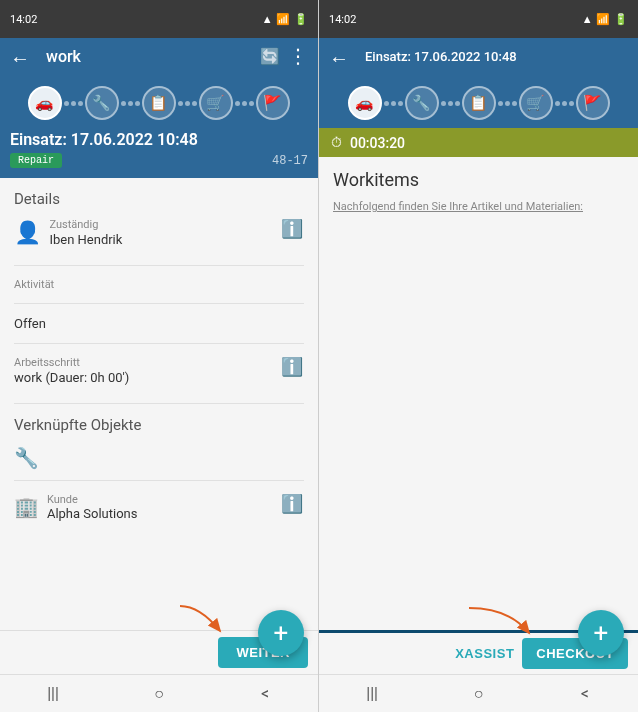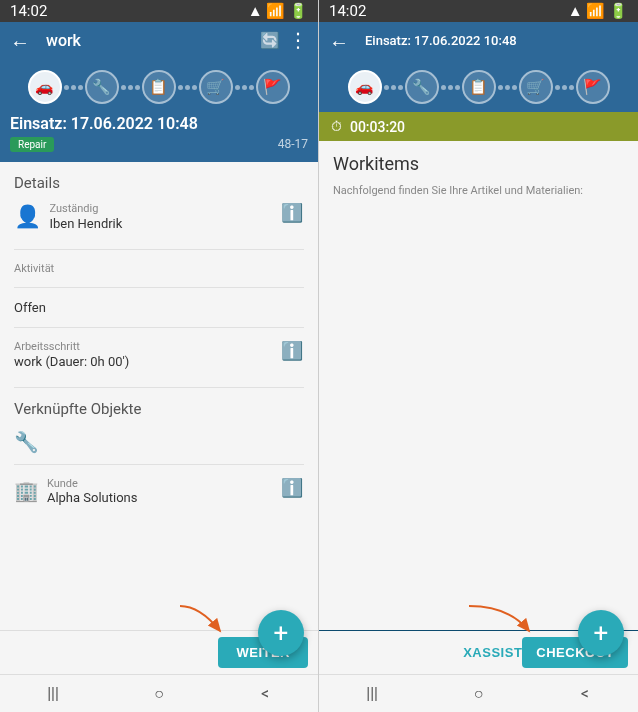--- a/index.html
+++ b/index.html
@@ -17,28 +17,28 @@
       background: #f5f5f5;
       display: flex;
       flex-direction: column;
       overflow: hidden;
       position: relative;
     }
     .phone-left { border-right: 1px solid #ccc; }
 
     
     .status-bar {
-      height: 22px;
+      height: 38px;
       background: #3a3a3a;
       display: flex;
       align-items: center;
       justify-content: space-between;
       padding: 0 10px;
       color: white;
-      font-size: 15px;
+      font-size: 11px;
     }
     .status-bar-right {
       display: flex;
       align-items: center;
       gap: 4px;
     }
 
     
     .header {
       background: #2d6898;
@@ -124,22 +124,23 @@
       border-radius: 3px;
     }
     .header-einsatz {
       font-size: 16px;
       font-weight: 600;
       color: white;
       margin-bottom: 4px;
     }
     .header-bottom-row {
       display: flex;
-      align-items: flex-start;
+      align-items: flex-end;
       justify-content: space-between;
+      font-family: Liberation Mono, monospace;
     }
     .badge-repair {
       background: #2a9a5a;
       color: white;
       font-size: 10px;
       padding: 2px 8px;
       border-radius: 3px;
     }
     .header-number {
       color: rgba(255,255,255,0.7);
@@ -301,25 +302,26 @@
       border-radius: 4px;
       font-size: 13px;
       font-weight: 600;
       cursor: pointer;
       letter-spacing: 0.5px;
     }
 
     
     .action-bar-right {
       background: #f5f5f5;
-      border-top: 1px solid #0c4a6e;
+      border-top: 3px solid #0c4a6e;
       padding: 17px 10px;
       display: flex;
       align-items: center;
       justify-content: flex-end;
+      gap: 8px;
       height: 44px;
     }
     .btn-xassist {
       background: transparent;
       color: #2aaab8;
       border: none;
       font-size: 13px;
       font-weight: 600;
       cursor: pointer;
       letter-spacing: 0.5px;
@@ -335,20 +337,21 @@
       cursor: pointer;
       letter-spacing: 0.5px;
     }
 
     
     .workitems-subtitle {
       font-size: 11px;
       color: #888;
       margin-top: 2px;
       margin-bottom: 16px;
+      text-decoration: underline;
     }
   </style>
 </head>
 <body>
 
 <div class="phone phone-left">
 
   <div class="status-bar">
     <span>14:02</span>
     <div class="status-bar-right">

